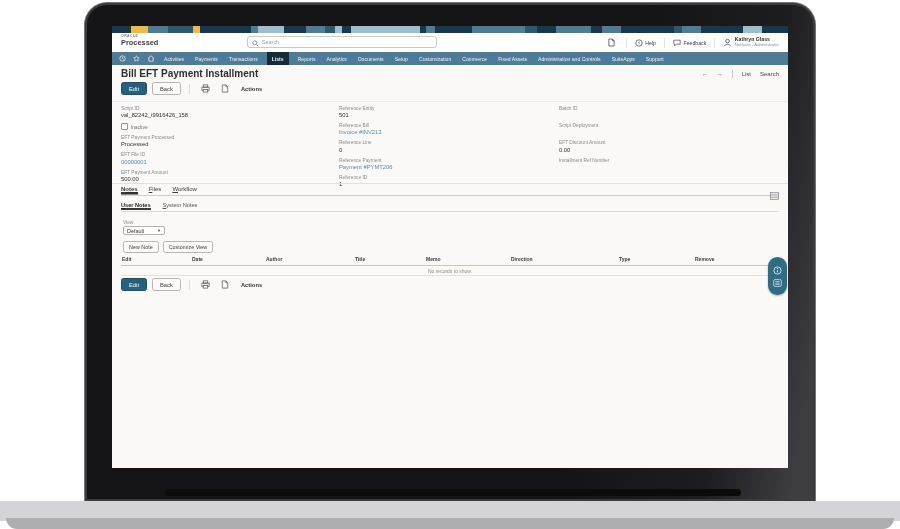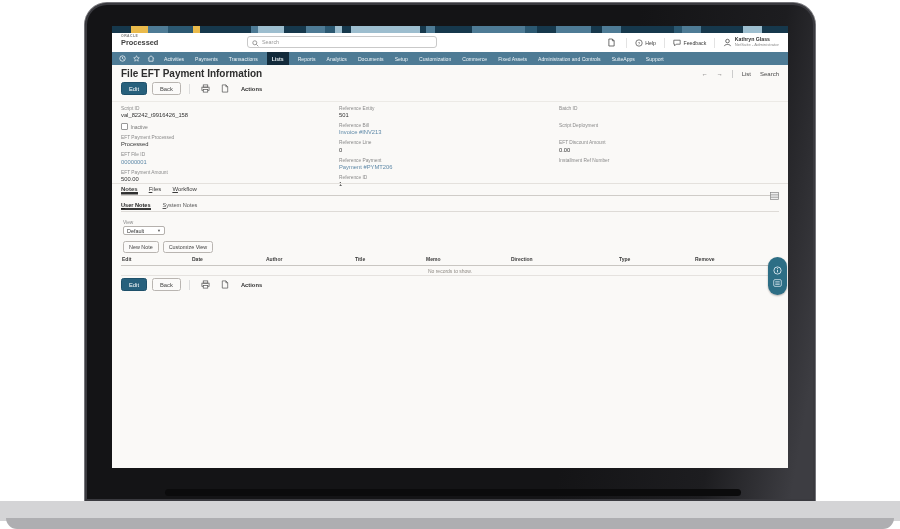--- a/index.html
+++ b/index.html
@@ -228,21 +228,21 @@
           <span class="nav-item">Setup</span>
           <span class="nav-item">Customization</span>
           <span class="nav-item">Commerce</span>
           <span class="nav-item">Fixed Assets</span>
           <span class="nav-item">Administration and Controls</span>
           <span class="nav-item">SuiteApps</span>
           <span class="nav-item">Support</span>
         </div>
 
       <div class="content">
-        <div class="page-title">File EFT Payment Information</div>
+        <div class="page-title">Bill EFT Payment Installment</div>
         <div class="page-nav">
           <span>←</span>
           <span>→</span>
           <span class="pn-sep"></span>
           <span>List</span>
           <span>Search</span>
         </div>
 
         <div class="toolbar top">
           <span class="btn dark">Edit</span>

